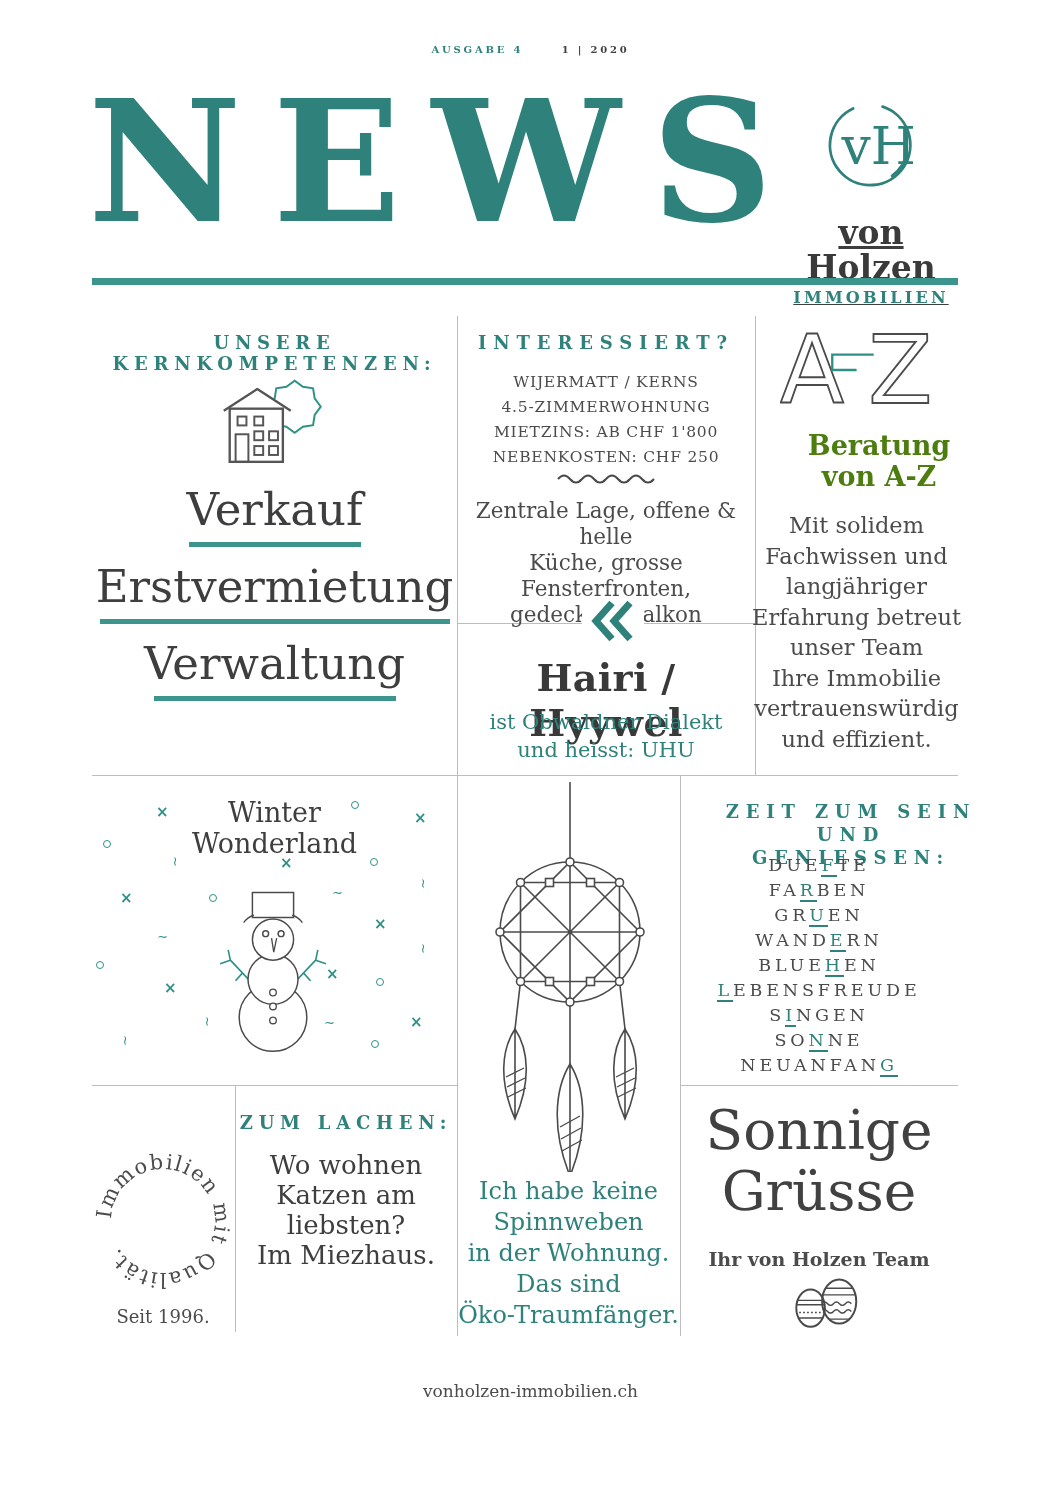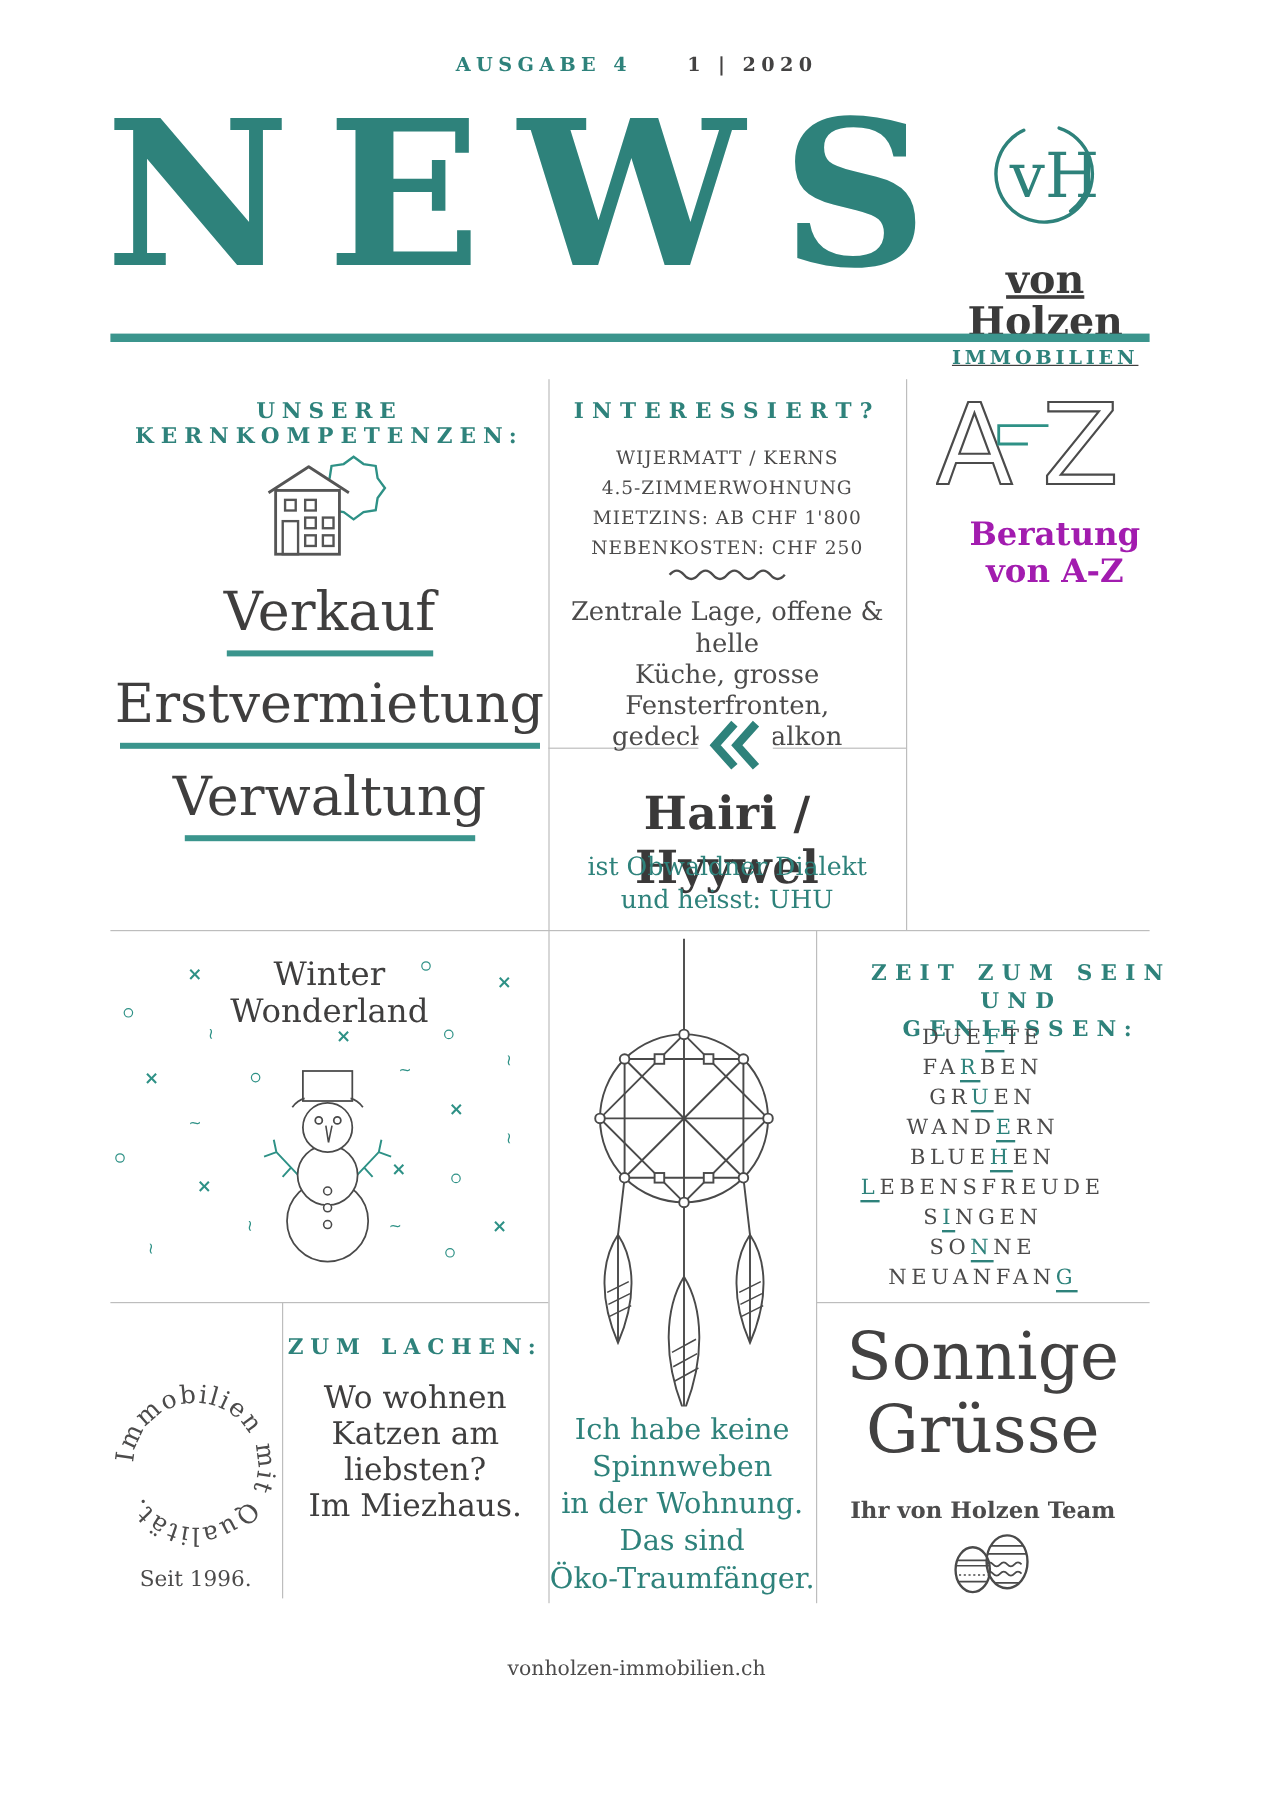--- a/index.html
+++ b/index.html
@@ -5,33 +5,33 @@
   html,body{margin:0;padding:0;background:#ffffff;}
   .page{position:relative;width:1061px;height:1500px;background:#ffffff;overflow:hidden;
         font-family:"DejaVu Serif", serif;color:#3f3e3e;}
   .abs{position:absolute;}
   .teal{color:#2e827b;}
   .kicker{font-weight:bold;color:#2e827b;font-size:18px;letter-spacing:0.32em;text-align:center;}
   .vline{position:absolute;width:1px;background:#bdbdbd;}
   .hline{position:absolute;height:1px;background:#bdbdbd;}
   .rule{position:absolute;left:92px;top:278px;width:866px;height:7px;background:#3b958d;}
   .meta{position:absolute;left:0;top:44px;width:1061px;text-align:center;
-        font-size:16px;font-weight:bold;letter-spacing:0.28em;}
+        font-size:10px;font-weight:bold;letter-spacing:0.28em;}
   .masthead{position:absolute;left:88px;top:78px;line-height:1;font-size:168px;font-weight:bold;
         letter-spacing:0.185em;color:#2e827b;}
   .logo{position:absolute;left:783px;top:96px;width:176px;text-align:center;text-decoration:underline;}
   .logo-name{font-size:33px;font-weight:bold;color:#3a3a3a;line-height:1.05;margin-top:16px;}
   .logo-sub{font-size:16px;font-weight:bold;color:#2e827b;letter-spacing:0.2em;margin-top:3px;}
   .comp-item{font-size:45px;line-height:52px;color:#3f3e3e;text-align:center;}
   .comp-ul{height:5px;background:#3b958d;margin:6px auto 14px auto;}
   .listing-line{font-size:15.5px;line-height:25px;letter-spacing:0.05em;color:#4c4b4b;text-align:center;font-weight:500;}
   .desc{font-size:21.5px;line-height:26px;color:#4c4b4b;text-align:center;}
   .hairi{font-size:38px;font-weight:bold;color:#3a3939;text-align:center;letter-spacing:0.01em;}
   .dialect{font-size:21px;line-height:28px;color:#2e827b;text-align:center;}
-  .beratung{font-size:27px;line-height:31px;font-weight:bold;color:#a21caf;text-align:center;padding-left:45px;}
+  .beratung{font-size:27px;line-height:31px;font-weight:bold;color:#4d7c0f;text-align:center;padding-left:45px;}
   .consult{font-size:22.5px;line-height:30.5px;color:#4c4b4b;text-align:center;}
   .winter-t{font-size:27px;line-height:31px;color:#3f3e3e;text-align:center;}
   .zeit-word{font-size:17.5px;line-height:25px;letter-spacing:0.22em;color:#4c4b4b;text-align:center;}
   .zeit-word .mk{color:#2e827b;border-bottom:2px solid #2e827b;padding-bottom:0px;}
   .joke{font-size:26px;line-height:30px;color:#3f3e3e;text-align:center;}
   .quote{font-size:24px;line-height:31px;color:#2e827b;text-align:center;}
   .greet{font-size:55px;line-height:61px;color:#424141;text-align:center;}
   .team{font-size:19px;font-weight:bold;color:#4c4b4b;text-align:center;}
   .since{font-size:18px;color:#4c4b4b;text-align:center;}
   .footer{position:absolute;left:0;top:1381px;width:1061px;text-align:center;
@@ -132,20 +132,30 @@
   <div class="abs" style="left:780px;top:330px;">
     <svg width="155" height="80" viewBox="0 0 172 86">
       <text x="0" y="80" font-family="DejaVu Sans, sans-serif" font-size="104" fill="none" stroke="#4b4b4b" stroke-width="2">A</text>
       <text x="98" y="80" font-family="DejaVu Sans, sans-serif" font-size="104" fill="none" stroke="#4b4b4b" stroke-width="2">Z</text>
       <path d="M104,26 L58,26 L58,43 L85,43" fill="none" stroke="#2e9186" stroke-width="2.6"></path>
     </svg>
   </div>
   <div class="abs" style="left:755px;top:430px;width:203px;">
     <div class="beratung">Beratung</div>
     <div class="beratung">von A-Z</div>
+  </div>
+  <div class="abs" style="left:748px;top:510px;width:217px;">
+    <div class="consult">Mit solidem</div>
+    <div class="consult">Fachwissen und</div>
+    <div class="consult">langjähriger</div>
+    <div class="consult">Erfahrung betreut</div>
+    <div class="consult">unser Team</div>
+    <div class="consult">Ihre Immobilie</div>
+    <div class="consult">vertrauenswürdig</div>
+    <div class="consult">und effizient.</div>
   </div>
 
   <div class="abs" style="left:92px;top:797px;width:365px;">
     <div class="winter-t">Winter</div>
     <div class="winter-t">Wonderland</div>
   </div>
   <div class="abs" style="left:198px;top:882px;">
     <svg width="150" height="171" viewBox="0 0 204 232">
       <circle cx="102" cy="184" r="46" fill="#ffffff" stroke="#4a4a4a" stroke-width="2"></circle>
       <path d="M78,142 L44,106 M44,106 L30,111 M44,106 L41,92 M60,124 L51,134" stroke="#2e9186" stroke-width="2.2" fill="none"></path>

